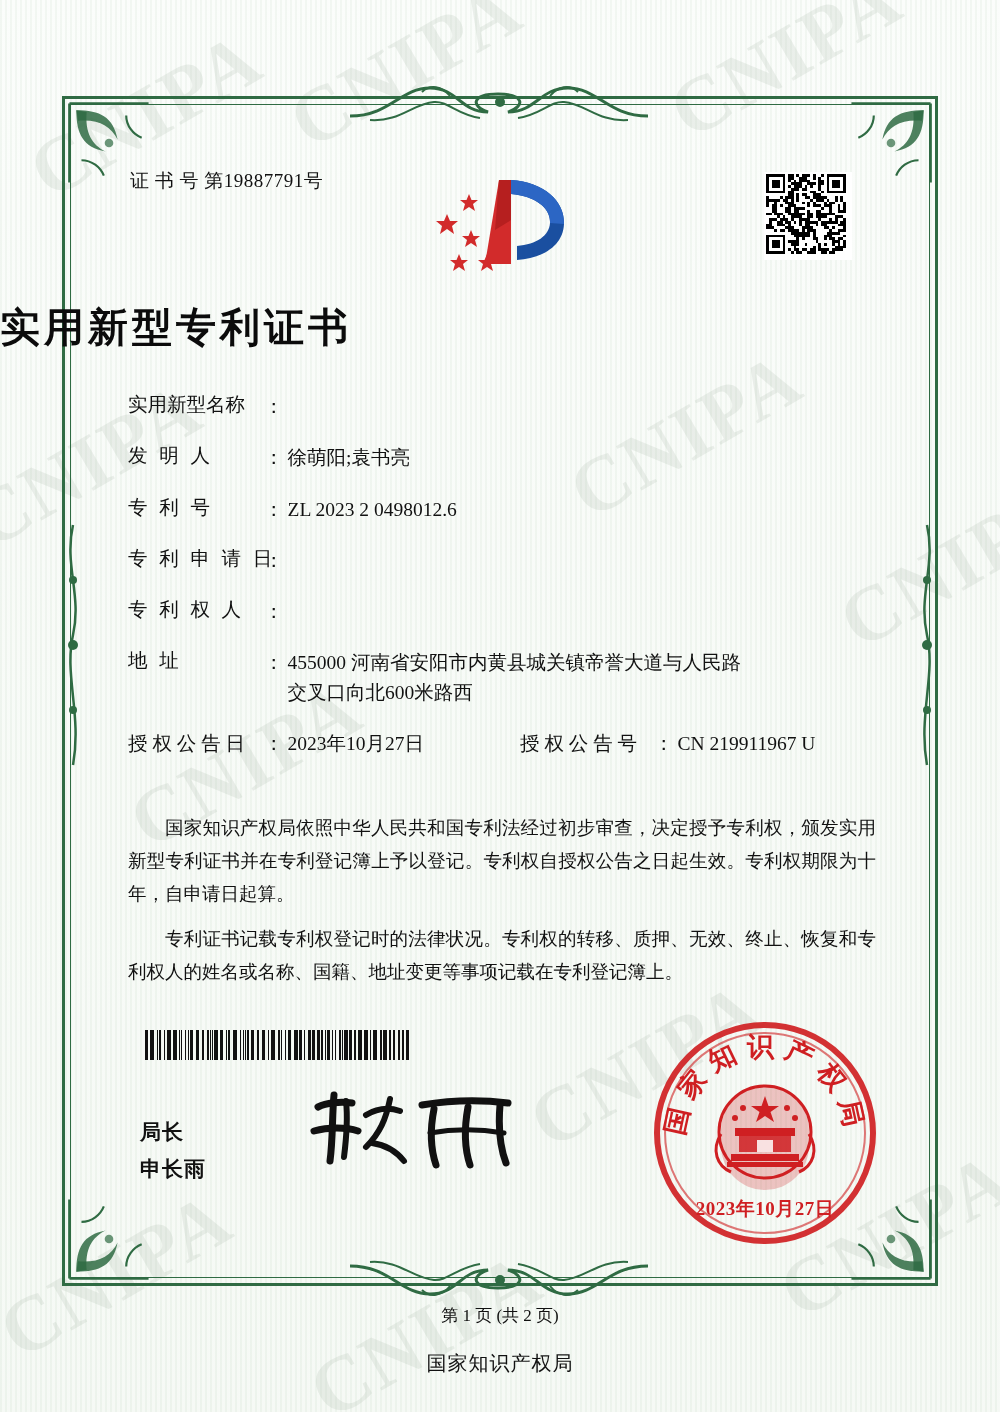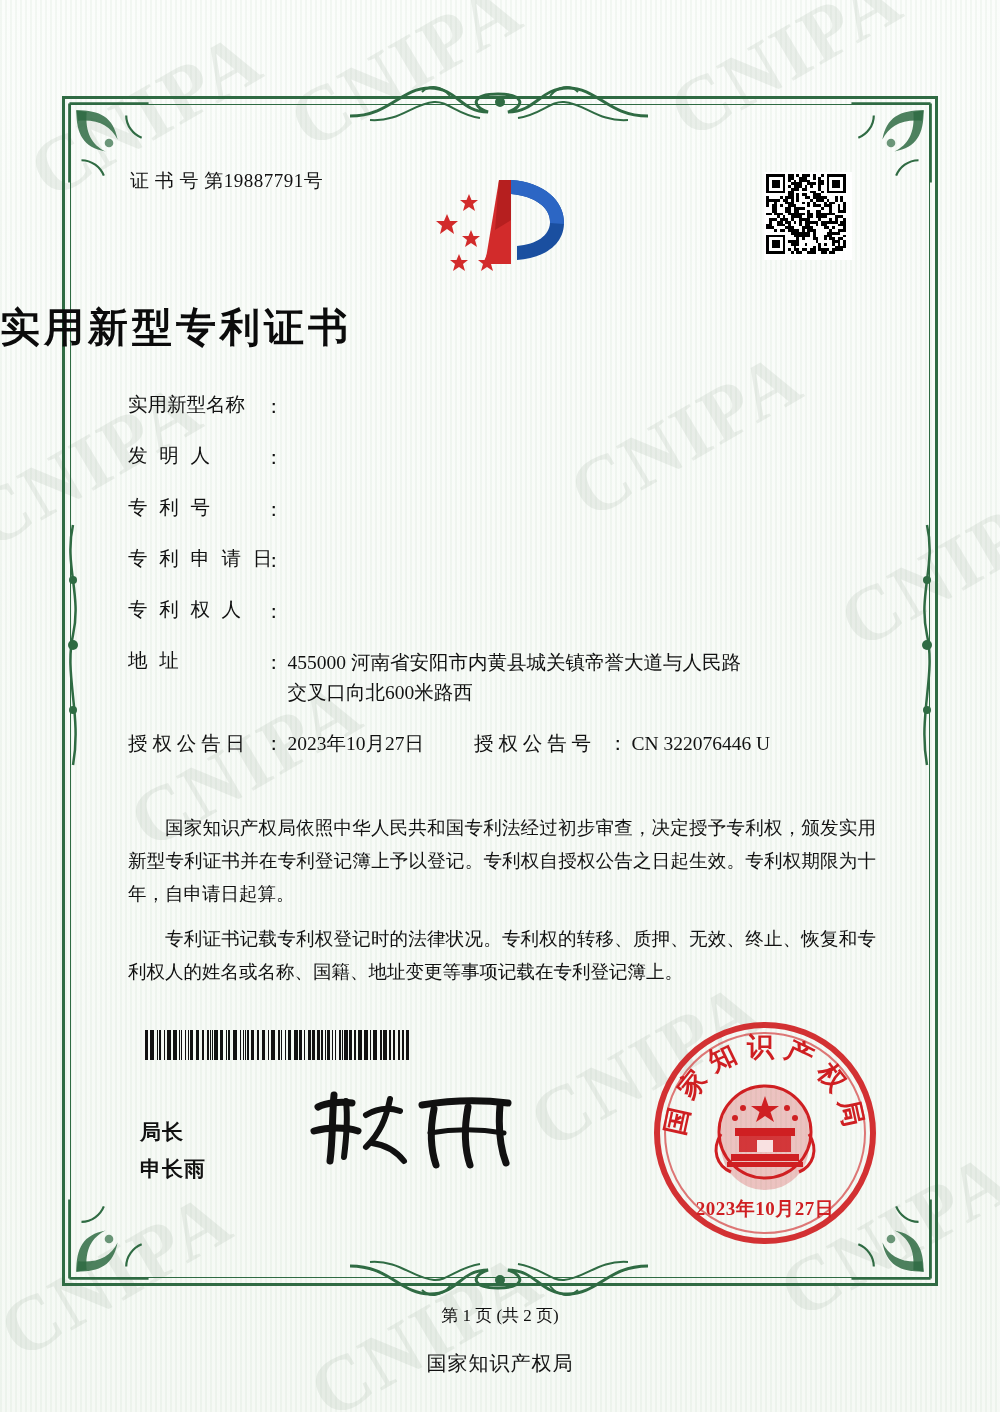--- a/index.html
+++ b/index.html
@@ -180,21 +180,21 @@
     line-height: 1.5;
   }
   .pub-date-label {
     width: 136px;
     flex: 0 0 136px;
     display: flex;
     justify-content: space-between;
     white-space: nowrap;
   }
   .pub-no-label {
-    margin-left: 50px;
+    margin-left: 96px;
     width: 134px;
     flex: 0 0 134px;
     display: flex;
     justify-content: space-between;
     white-space: nowrap;
   }
 
   
   .paragraphs {
     position: absolute;
@@ -853,25 +853,27 @@
   <div class="fields">
 
     <div class="field-row">
       <span class="field-label">实用新型名称</span>
       <span class="field-colon">：</span>
     </div>
 
     <div class="field-row">
       <span class="field-label">发 明 人</span>
       <span class="field-colon">：</span>
+      <span class="field-value">徐萌阳;袁书亮</span>
     </div>
 
     <div class="field-row">
       <span class="field-label">专 利 号</span>
       <span class="field-colon">：</span>
+      <span class="field-value">ZL 2023 2 0498012.6</span>
     </div>
 
     <div class="field-row">
       <span class="field-label">专 利 申 请 日</span>
       <span class="field-colon">：</span>
     </div>
 
     <div class="field-row">
       <span class="field-label">专 利 权 人</span>
       <span class="field-colon">：</span>
@@ -885,21 +887,21 @@
         <span class="second-line">交叉口向北600米路西</span>
       </span>
     </div>
 
     <div class="row-inline">
       <span class="pub-date-label">授 权 公 告 日</span>
       <span class="field-colon">：</span>
       <span>2023年10月27日</span>
       <span class="pub-no-label">授 权 公 告 号</span>
       <span class="field-colon">：</span>
-      <span>CN 322076446 U</span>
+      <span>CN 219911967 U</span>
     </div>
 
   </div>
 
   <div class="paragraphs">
     <p>国家知识产权局依照中华人民共和国专利法经过初步审查，决定授予专利权，颁发实用新型专利证书并在专利登记簿上予以登记。专利权自授权公告之日起生效。专利权期限为十年，自申请日起算。</p>
     <p>专利证书记载专利权登记时的法律状况。专利权的转移、质押、无效、终止、恢复和专利权人的姓名或名称、国籍、地址变更等事项记载在专利登记簿上。</p>
   </div>
 
   <div class="barcode" id="barcode">

